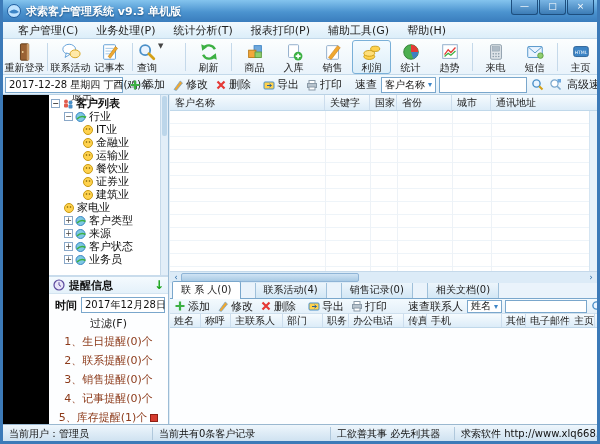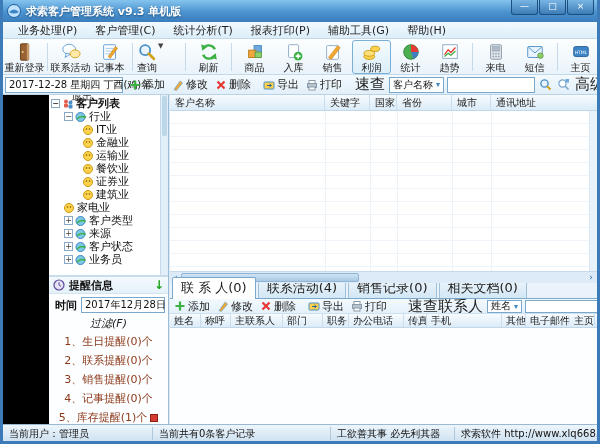--- a/index.html
+++ b/index.html
@@ -37,21 +37,21 @@
 
   
   .row2 { height:20px; flex:none; display:flex; align-items:center;
     background:linear-gradient(#f3fafe,#e2eff9); border-bottom:1px solid #b9d2e5; }
   .datebox { width:118px; height:16px; flex:none; margin-left:2px; background:#fff;
     border:1px solid #7aa7cc; font-size:10px; line-height:14px; padding-left:3px; white-space:nowrap; color:#111; }
   .row2-right { display:flex; align-items:center; flex:1; padding-left:6px; overflow:hidden; }
   .sbtn { display:flex; align-items:center; font-size:11px; color:#222; margin-right:7px; white-space:nowrap; }
   .sbtn svg { width:12px; height:12px; margin-right:2px; }
   .vsep { width:1px; height:13px; background:#c5d9ea; margin:0 5px 0 0; }
-  .qlabel { font-size:15px; color:#222; margin:0 4px 0 6px; white-space:nowrap; }
+  .qlabel { font-size:11px; color:#222; margin:0 4px 0 6px; white-space:nowrap; }
   .combo { height:16px; background:#fff; border:1px solid #7aa7cc; display:flex; align-items:center;
     font-size:10px; padding-left:3px; color:#111; white-space:nowrap; }
   .combo .chev { color:#3d85c6; font-size:8px; margin-left:auto; padding:0 3px; }
   .qinput { height:16px; background:#fff; border:1px solid #7aa7cc; font-size:10px; padding:0 3px;
     font-family:inherit; }
   .iconbtn svg { width:13px; height:13px; display:block; }
 
   
   .content { flex:1; display:flex; overflow:hidden; }
 
@@ -71,21 +71,21 @@
 
   
   .reminder { flex:1; display:flex; flex-direction:column; overflow:hidden; background:#fdfeff; }
   .rhead { height:17px; flex:none; display:flex; align-items:center; padding:0 4px;
     background:linear-gradient(#f4fafe,#e4f1fa); border-bottom:1px solid #d3e4f1; }
   .rhead svg { width:12px; height:12px; margin-right:4px; }
   .rhead .rtitle { font-size:11px; font-weight:bold; color:#111; }
   .rhead .darr { margin-left:auto; color:#17a317; font-weight:bold; font-size:12px; }
   .rtime { height:22px; flex:none; display:flex; align-items:center; padding-left:6px; }
   .rtime .tl { font-size:11px; font-weight:bold; color:#111; margin-right:4px; }
-  .rfilter { height:16px; flex:none; text-align:center; font-size:11px; color:#222;font-style:italic; }
+  .rfilter { height:16px; flex:none; text-align:center; font-size:11px; color:#222; }
   .ritem { height:19px; flex:none; display:flex; align-items:center; justify-content:center;
     font-size:11px; color:#8c3a1a; white-space:nowrap; }
   .rflag { width:8px; height:8px; background:#d63b2f; border:1px solid #8e1f14; margin-left:3px; }
 
   
   .main { flex:1; display:flex; flex-direction:column; overflow:hidden; background:#fff;
     border-left:1px solid #e0ecf5; }
   .gridhead { height:16px; flex:none; display:flex; background:linear-gradient(#f6fbfe,#dcecf8);
     border-bottom:1px solid #c0d8ea; }
   .gh { font-size:10px; color:#222; line-height:15px; padding-left:5px; border-right:1px solid #ccdded;
@@ -97,21 +97,21 @@
   .hscroll { height:12px; flex:none; background:#dcebf7; border-top:1px solid #c5d9ea;
     display:flex; align-items:center; position:relative; }
   .hscroll .arrow { width:12px; text-align:center; color:#2e6da8; font-size:9px; line-height:11px; flex:none; }
   .hscroll .thumb { position:absolute; left:11px; width:178px; top:1px; bottom:1px;
     background:linear-gradient(#cfe3f4,#a9cae4); border:1px solid #8fb4d6; border-radius:2px; }
   .hscroll .track { flex:1; }
 
   
   .tabs { height:16px; flex:none; display:flex; align-items:flex-end; padding-left:2px;
     background:#eaf3fb; border-bottom:1px solid #7aa7cc; }
-  .tab { font-size:13px; padding:1px 8px 1px 8px; margin-right:2px; white-space:nowrap;
+  .tab { font-size:10px; padding:1px 8px 1px 8px; margin-right:14px; white-space:nowrap;
     border:1px solid #9fc0da; border-bottom:none; border-radius:2px 2px 0 0;
     background:linear-gradient(#eef6fc,#d3e7f5); color:#222; }
   .tab.active { background:#fff; border-color:#7aa7cc; position:relative; top:1px; padding-bottom:2px; }
 
   
   .ctoolbar { height:15px; flex:none; display:flex; align-items:center; padding-left:4px;
     background:linear-gradient(#f3fafe,#e4f0f9); border-bottom:1px solid #cfe0ee; overflow:hidden; }
 
   
   .cgridhead { height:14px; flex:none; display:flex; background:linear-gradient(#f6fbfe,#dcecf8);
@@ -138,22 +138,22 @@
     </svg>
     <span class="title">求索客户管理系统 v9.3 单机版</span>
     <div class="capbtns">
       <div class="capbtn">—</div>
       <div class="capbtn">□</div>
       <div class="capbtn">×</div>
     </div>
   </div>
 
   <div class="menubar">
+    <span class="menuitem">客户管理(C)</span>
     <span class="menuitem">业务处理(P)</span>
-    <span class="menuitem">客户管理(C)</span>
     <span class="menuitem">统计分析(T)</span>
     <span class="menuitem">报表打印(P)</span>
     <span class="menuitem">辅助工具(G)</span>
     <span class="menuitem">帮助(H)</span>
   </div>
 
   <div class="toolbar">
     <div class="tbtn">
       <svg viewBox="0 0 22 22">
         <rect x="6" y="2" width="9" height="18" rx="1" fill="#9a6233" stroke="#5e3a16"></rect>

